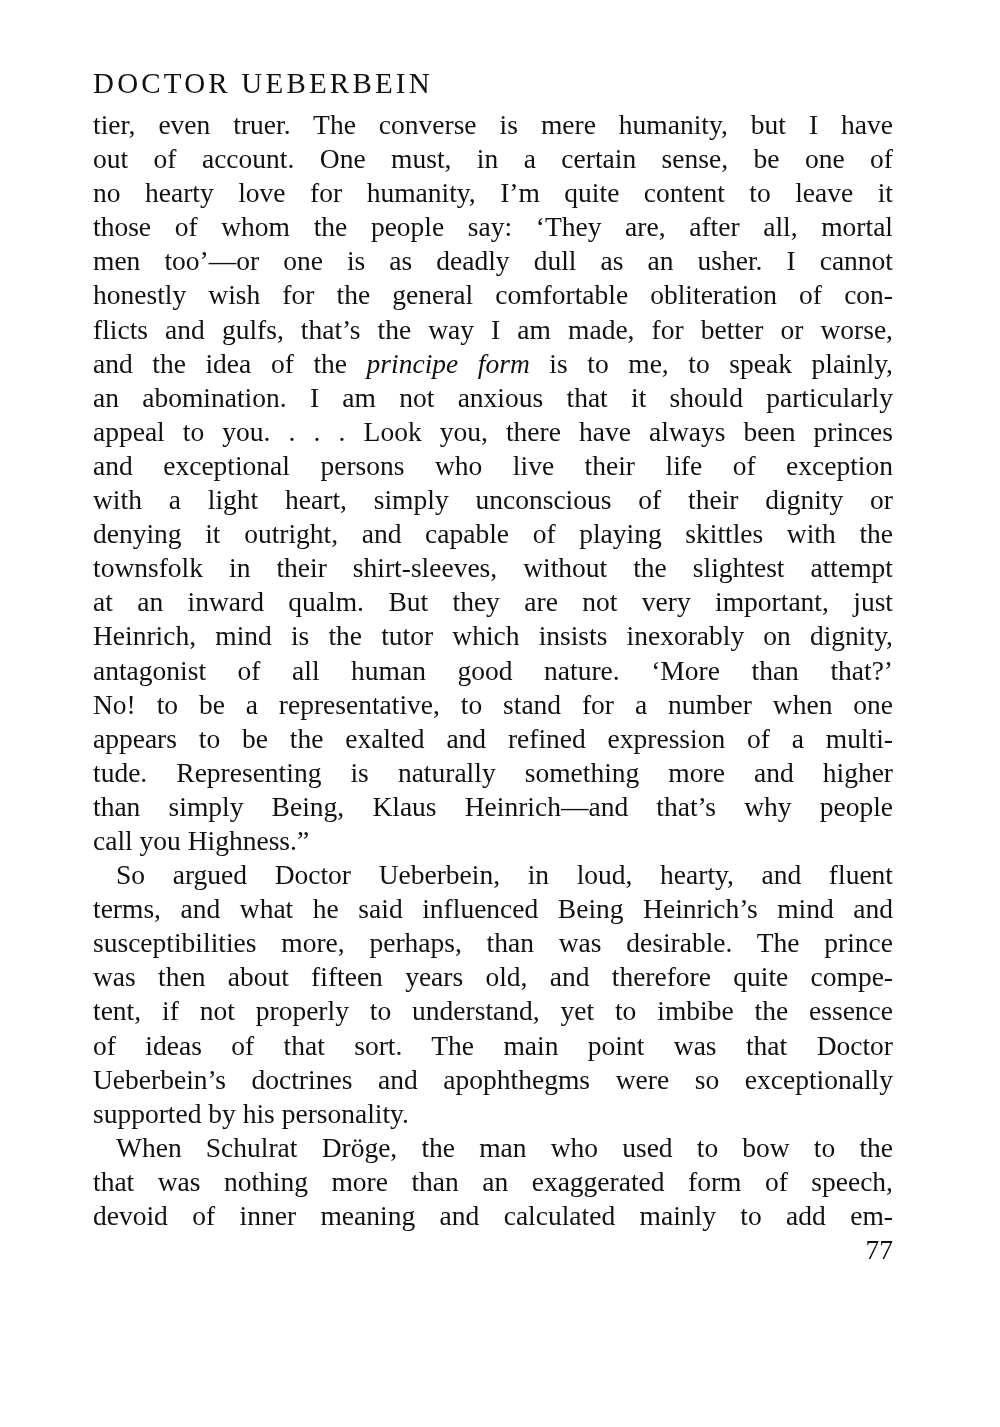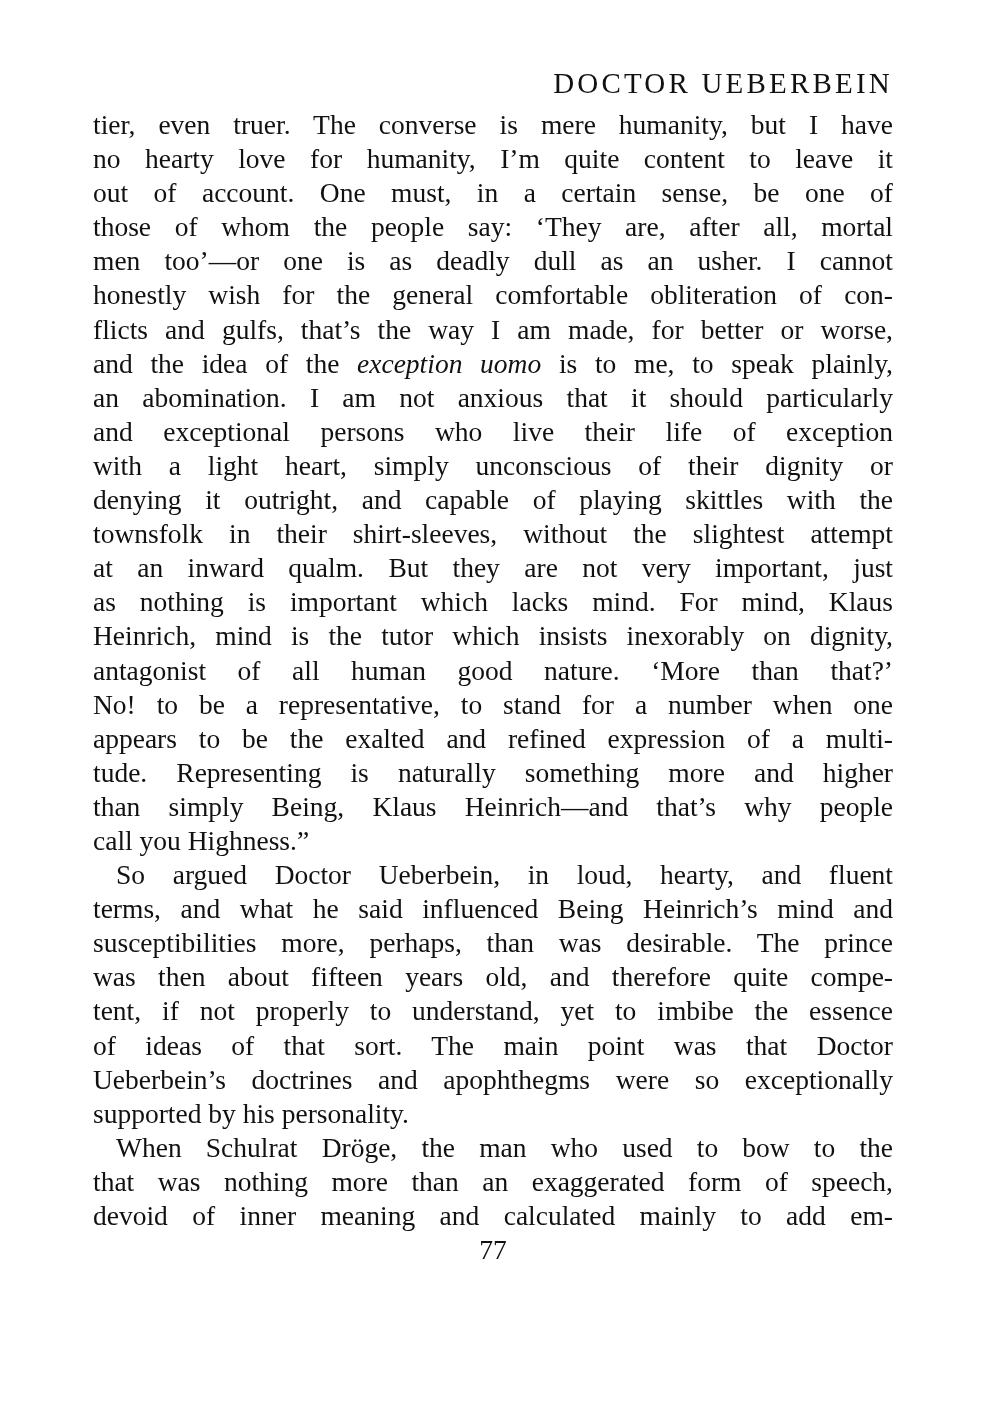--- a/index.html
+++ b/index.html
@@ -1,46 +1,46 @@
 <!DOCTYPE html>
 <html><head>
 <meta charset="utf-8">
 <style>
   html, body { margin: 0; padding: 0; background: #ffffff; }
   body { width: 1000px; height: 1427px; position: relative; overflow: hidden; }
   .page { position: absolute; left: 93px; top: 62px; width: 800px; color: #111; font-family: "Liberation Serif", "DejaVu Serif", serif; }
-  .running-head { text-align: right; font-size: 29px; letter-spacing: 3.2px; line-height: 42px; height: 46px; margin-bottom: 0; }
+  .running-head { text-align: left; font-size: 29px; letter-spacing: 3.2px; line-height: 42px; height: 46px; margin-bottom: 0; }
   .line { display: block; font-size: 27.5px; line-height: 34.1px; height: 34.1px; text-align: justify; text-align-last: justify; white-space: nowrap; overflow: visible; }
   .line.last { text-align-last: left; }
   .line.indent { padding-left: 23px; }
   .line i { font-style: italic; }
-  .folio { display: block; font-size: 27.5px; line-height: 34px; height: 34px; text-align: center; }
+  .folio { display: block; font-size: 27.5px; line-height: 34px; height: 34px; text-align: right; }
 </style>
 </head>
 <body>
 
 <div class="page">
   <div class="running-head">DOCTOR UEBERBEIN</div>
   <div id="body-text">
       <div>
         <span class="line">tier, even truer.  The converse is mere humanity, but I have</span>
+        <span class="line">out of account.  One must, in a certain sense, be one of</span>
         <span class="line">no hearty love for humanity, I’m quite content to leave it</span>
-        <span class="line">out of account.  One must, in a certain sense, be one of</span>
         <span class="line">those of whom the people say:  ‘They are, after all, mortal</span>
         <span class="line">men too’—or one is as deadly dull as an usher.  I cannot</span>
         <span class="line">honestly wish for the general comfortable obliteration of con-</span>
         <span class="line">flicts and gulfs, that’s the way I am made, for better or worse,</span>
-        <span class="line">and the idea of the <i>exception uomo</i> is to me, to speak plainly,</span>
+        <span class="line">and the idea of the <i>principe form</i> is to me, to speak plainly,</span>
         <span class="line">an abomination.  I am not anxious that it should particularly</span>
+        <span class="line">appeal to you. . . . Look you, there have always been princes</span>
         <span class="line">and exceptional persons who live their life of exception</span>
         <span class="line">with a light heart, simply unconscious of their dignity or</span>
         <span class="line">denying it outright, and capable of playing skittles with the</span>
         <span class="line">townsfolk in their shirt-sleeves, without the slightest attempt</span>
         <span class="line">at an inward qualm.  But they are not very important, just</span>
-        <span class="line">as nothing is important which lacks mind.  For mind, Klaus</span>
         <span class="line">Heinrich, mind is the tutor which insists inexorably on dignity,</span>
         <span class="line">antagonist of all human good nature.  ‘More than that?’</span>
         <span class="line">No! to be a representative, to stand for a number when one</span>
         <span class="line">appears to be the exalted and refined expression of a multi-</span>
         <span class="line">tude.  Representing is naturally something more and higher</span>
         <span class="line">than simply Being, Klaus Heinrich—and that’s why people</span>
         <span class="line last">call you Highness.”</span>
       </div>
       <div>
         <span class="line indent">So argued Doctor Ueberbein, in loud, hearty, and fluent</span>

